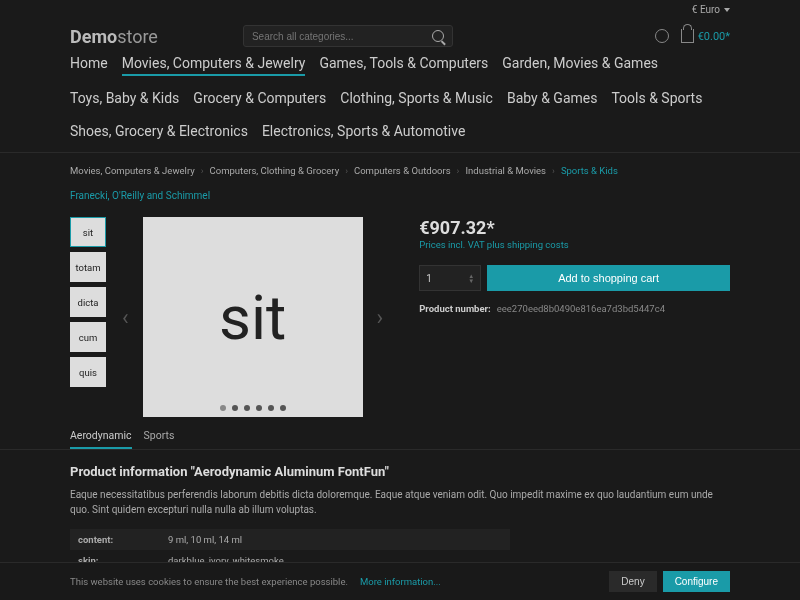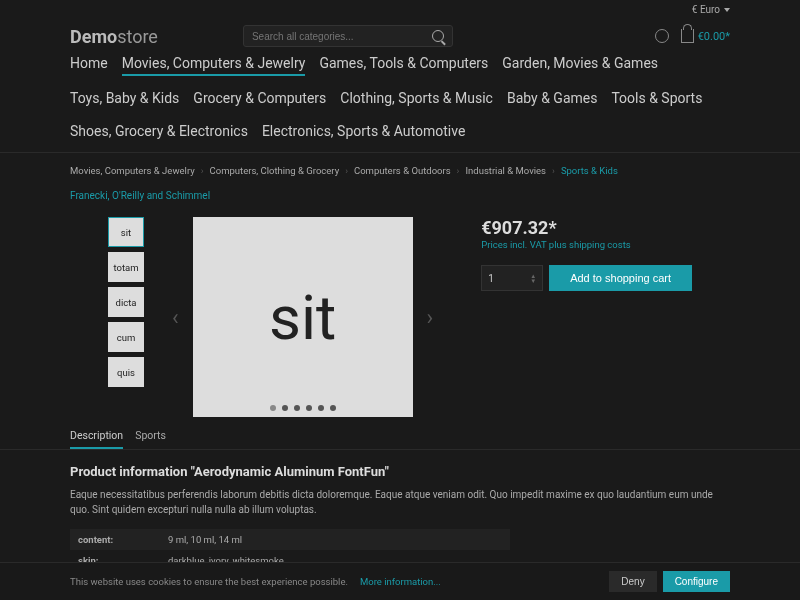--- a/index.html
+++ b/index.html
@@ -23,21 +23,21 @@
 .bag-icon::before{content:"";position:absolute;width:7px;height:5px;border:1.5px solid #888;border-bottom:none;border-radius:6px 6px 0 0;top:-5px;left:1px}
 .nav{padding:0 70px;display:flex;flex-wrap:wrap;gap:14px;font-size:14px;color:#ccc;border-bottom:1px solid #2a2a2a;padding-bottom:10px}
 .nav span{cursor:pointer;padding-bottom:3px}
 .nav .active{border-bottom:2px solid #1a9ba8}
 .crumbs{padding:12px 70px 8px;font-size:9.5px;color:#aaa;display:flex;flex-wrap:wrap;gap:6px;align-items:center}
 .crumbs .sep{color:#555}
 .crumbs .cur{color:#1a9ba8}
 .ptitle{padding:6px 70px 2px;display:flex;justify-content:space-between;align-items:flex-end}
 .ptitle h1{font-size:20px;color:#ddd;font-weight:700}
 .ptitle .mfr{color:#1a9ba8;font-size:10px}
-.product{display:flex;padding:14px 108px 12px;gap:14px}
+.product{display:flex;padding:14px 70px 12px;gap:2px}
 .thumbs{display:flex;flex-direction:column;gap:5px}
 .thumb{width:36px;height:30px;background:#ddd;color:#222;display:flex;align-items:center;justify-content:center;font-size:9.5px;cursor:pointer;border:1px solid transparent}
 .thumb.sel{border:1.5px solid #1a9ba8}
 .gallery{position:relative;display:flex;align-items:center}
 .garrow{color:#555;font-size:22px;padding:0 14px;cursor:pointer}
 .gmain{width:220px;height:200px;background:#ddd;color:#222;display:flex;align-items:center;justify-content:center;font-size:62px;font-weight:400;position:relative}
 .dots{position:absolute;bottom:6px;left:0;right:0;display:flex;justify-content:center;gap:6px}
 .dot{width:6px;height:6px;border-radius:50%;background:#555}
 .dot.on{background:#888}
 .buy{flex:1;padding-left:20px}
@@ -150,25 +150,28 @@
   <div class="buy">
     <div class="price">€907.32*</div>
     <a class="vat">Prices incl. VAT plus shipping costs</a>
     <div class="cartrow">
       <div class="qty">
         <span>1</span>
         <span class="sp">▲<br>▼</span>
       </div>
       <button class="addbtn">Add to shopping cart</button>
     </div>
+    <div class="pnum">
+      <b>Product number:</b><span>eee270eed8b0490e816ea7d3bd5447c4</span>
+    </div>
   </div>
 </div>
 
 <div class="tabs" id="tabs">
-    <span class="active">Description</span>
+    <span class="active">Aerodynamic</span>
     <span>Sports</span>
   </div>
 
 <div class="desc">
   <h2>Product information "Aerodynamic Aluminum FontFun"</h2>
   <p>Eaque necessitatibus perferendis laborum debitis dicta doloremque. Eaque atque veniam odit. Quo impedit maxime ex quo laudantium eum unde quo. Sint quidem excepturi nulla nulla ab illum voluptas.</p>
   <div class="props" id="props">
       <div class="prow">
         <span class="k">content:</span>
         <span class="v">9 ml, 10 ml, 14 ml</span>

